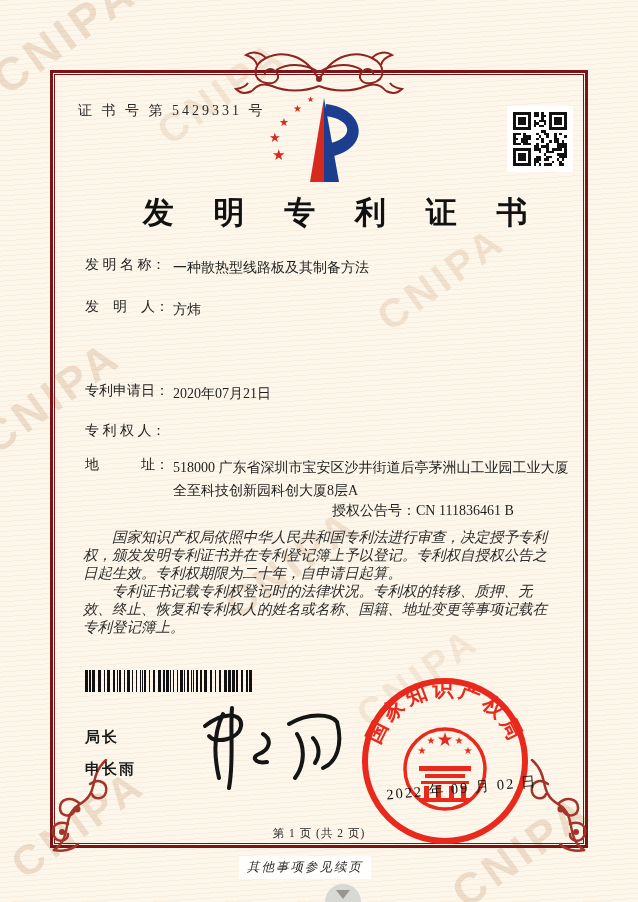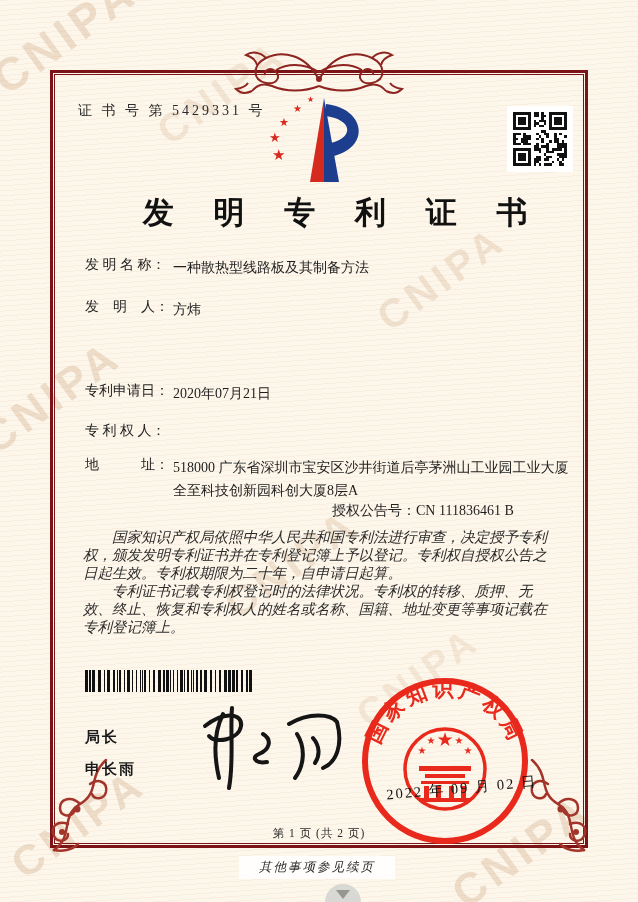--- a/index.html
+++ b/index.html
@@ -46,21 +46,21 @@
     font-family:"Liberation Sans","DejaVu Sans",sans-serif;letter-spacing:2px;}
   .sig{position:absolute;left:185px;top:700px;width:170px;height:95px;}
   .seal{position:absolute;left:358px;top:674px;width:174px;height:174px;z-index:5;}
   .seal-date{
     position:absolute;left:386px;top:778px;width:170px;z-index:6;
     font-size:14.5px;letter-spacing:2px;color:#141414;transform:rotate(-5deg);
     font-family:"Liberation Serif","DejaVu Serif",serif;white-space:nowrap;
   }
   .page-info{position:absolute;left:50px;top:826px;width:538px;text-align:center;font-size:11.5px;letter-spacing:1px;color:#2b2b2b;}
   .contin{
-    position:absolute;left:239px;top:856px;padding:3px 20px;background:rgba(255,255,255,0.88);
+    position:absolute;left:239px;top:856px;padding:3px 8px;background:rgba(255,255,255,0.88);
     font-size:12.5px;letter-spacing:2px;color:#2b2b2b;font-style:italic;z-index:7;
   }
   .down-btn{
     position:absolute;left:325px;top:884px;width:36px;height:36px;border-radius:50%;
     background:#d8d8d5;display:flex;align-items:flex-start;justify-content:center;z-index:8;
   }
   .down-btn .tri{margin-top:6px;width:0;height:0;border-left:7px solid transparent;border-right:7px solid transparent;border-top:9px solid #97978f;}
 </style>
 </head>
 <body>

